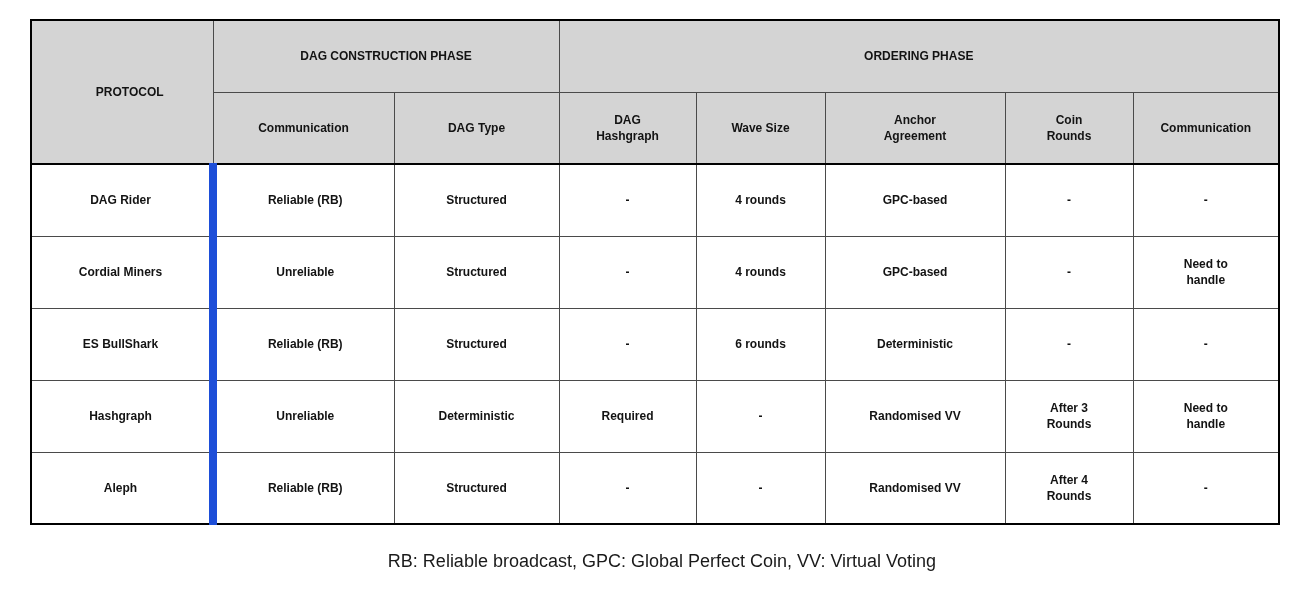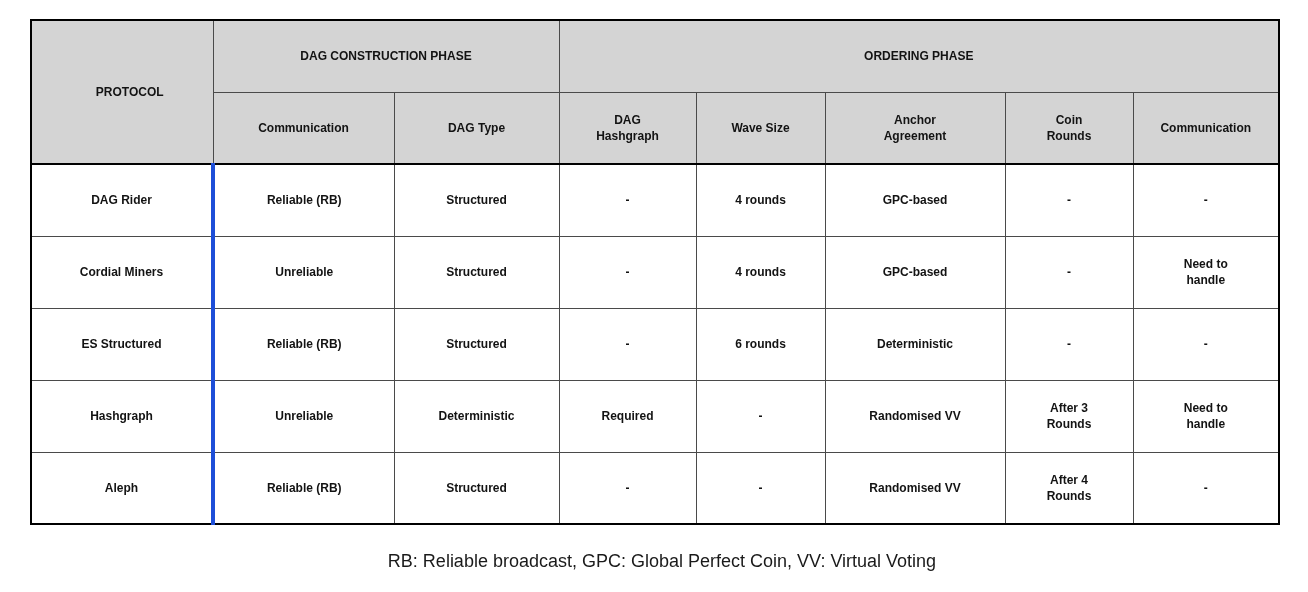--- a/index.html
+++ b/index.html
@@ -49,21 +49,21 @@
     border-bottom: 2px solid #000000;
     padding-left: 21px;
   }
   table.proto tbody td {
     height: 72px;
     background: #ffffff;
     font-weight: bold;
   }
   table.proto tbody td.cell-protocol {
     font-weight: bold;
-    border-right: 4px solid #1d4ed8;
+    border-right: 8px solid #1d4ed8;
   }
   table.proto tbody td.bold-dash {
     font-weight: bold;
   }
   .footnote {
     position: absolute;
     left: 8px;
     top: 551px;
     width: 1308px;
     text-align: center;
@@ -122,21 +122,21 @@
         <td>Unreliable</td>
         <td>Structured</td>
         <td class="bold-dash">-</td>
         <td>4 rounds</td>
         <td>GPC-based</td>
         <td>-</td>
         <td>Need to
 handle</td>
       </tr>
       <tr>
-        <td class="cell-protocol">ES Structured</td>
+        <td class="cell-protocol">ES BullShark</td>
         <td>Reliable (RB)</td>
         <td>Structured</td>
         <td class="bold-dash">-</td>
         <td>6 rounds</td>
         <td>Deterministic</td>
         <td>-</td>
         <td>-</td>
       </tr>
       <tr>
         <td class="cell-protocol">Hashgraph</td>

